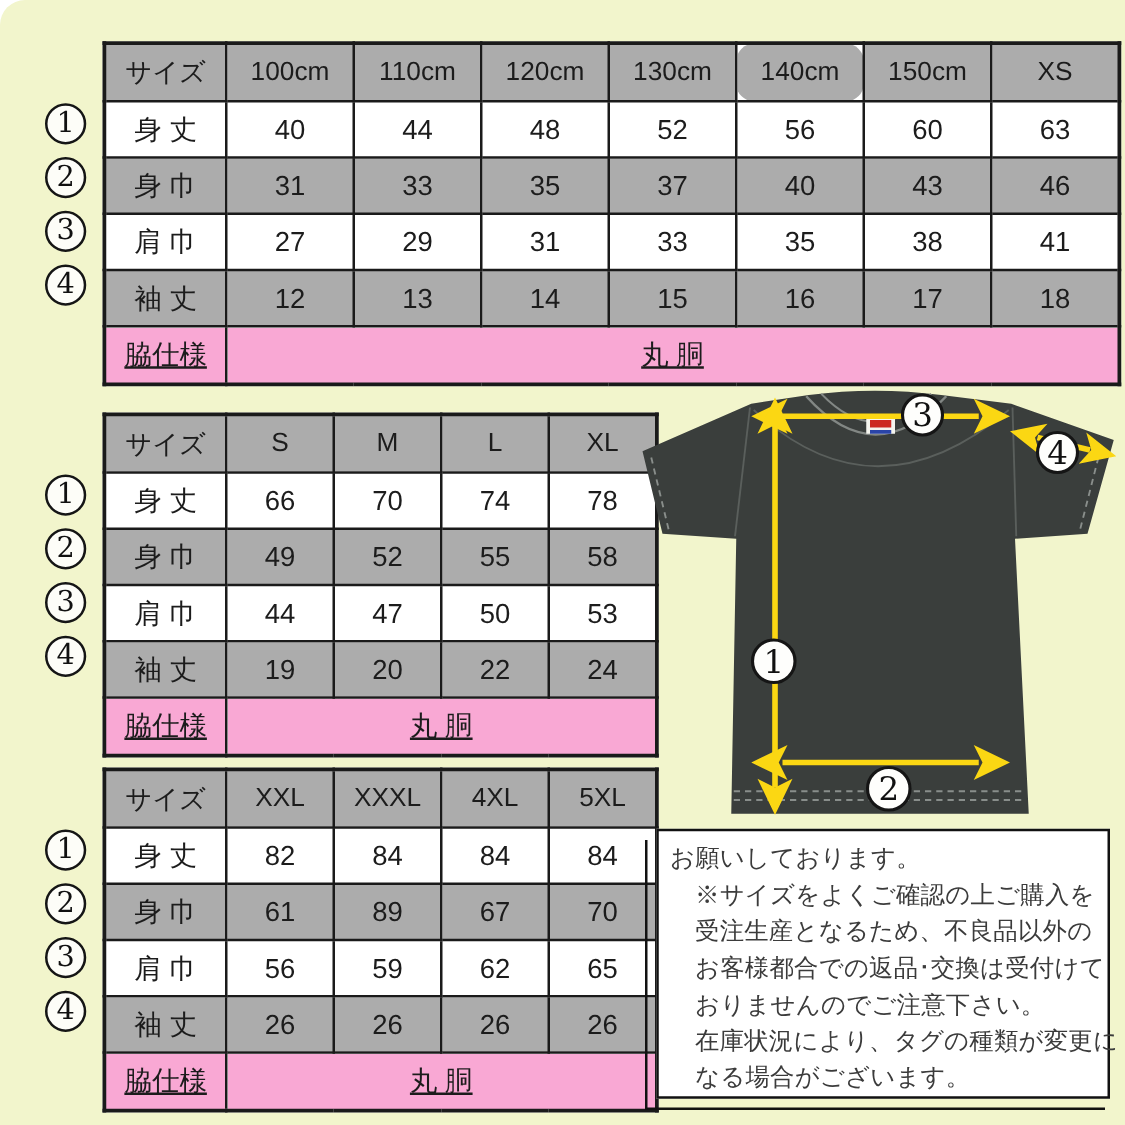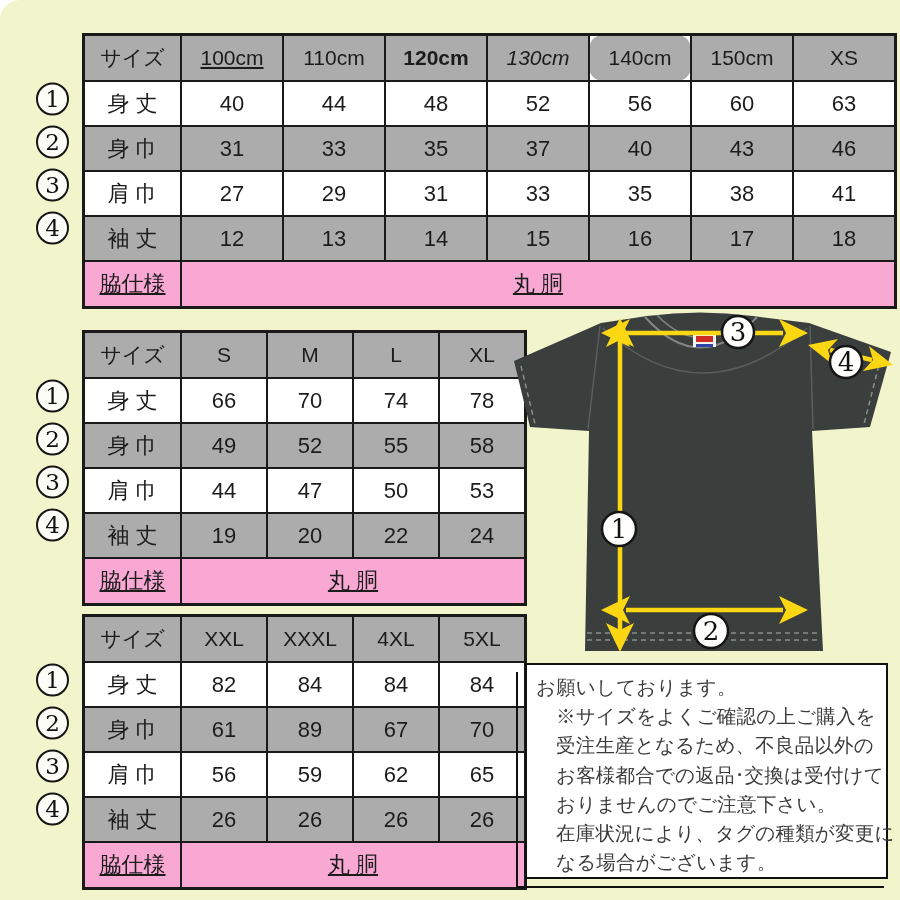--- a/index.html
+++ b/index.html
@@ -70,24 +70,24 @@
 <body>
 
 <div id="stage">
   <div class="canvas"></div>
 
   <div class="table-block" style="left:66px;top:33px;">
       <table class="size-table">
         <tbody>
           <tr>
             <th style="width: 95px;">サイズ</th>
-            <th style="width: 100px; text-decoration: underline;">100cm</th>
+            <th style="width: 100px;">100cm</th>
             <th style="width: 100px;">110cm</th>
-            <th style="width: 100px; font-weight: bold;">120cm</th>
-            <th style="width: 100px; font-style: italic;">130cm</th>
+            <th style="width: 100px;">120cm</th>
+            <th style="width: 100px;">130cm</th>
             <th style="width: 100px; border-radius: 14px;">140cm</th>
             <th style="width: 100px;">150cm</th>
             <th style="width: 100px;">XS</th>
           </tr>
           <tr class="white">
             <td class="lbl">身 丈</td>
             <td>40</td>
             <td>44</td>
             <td>48</td>
             <td>52</td>

